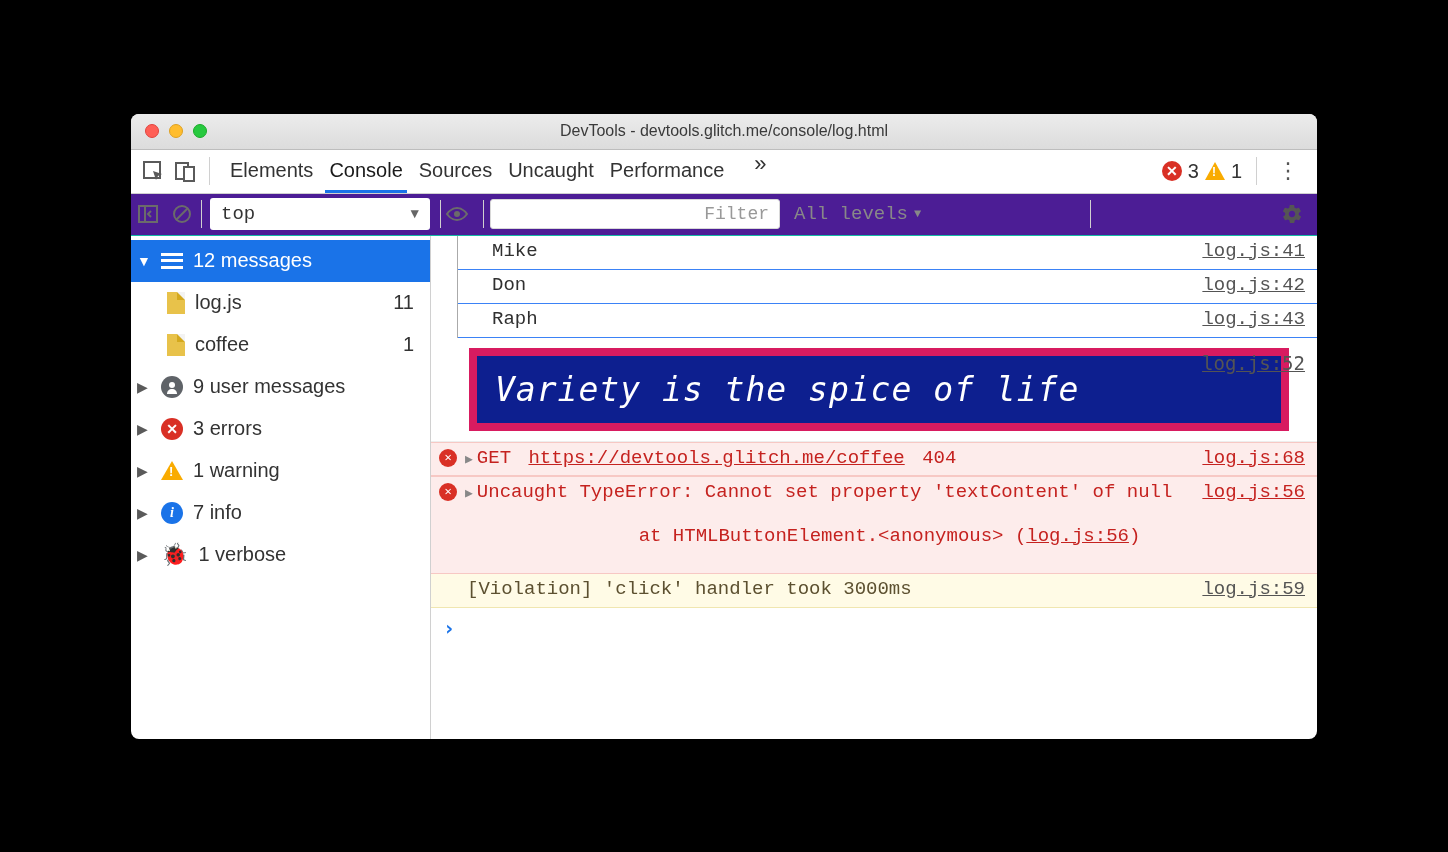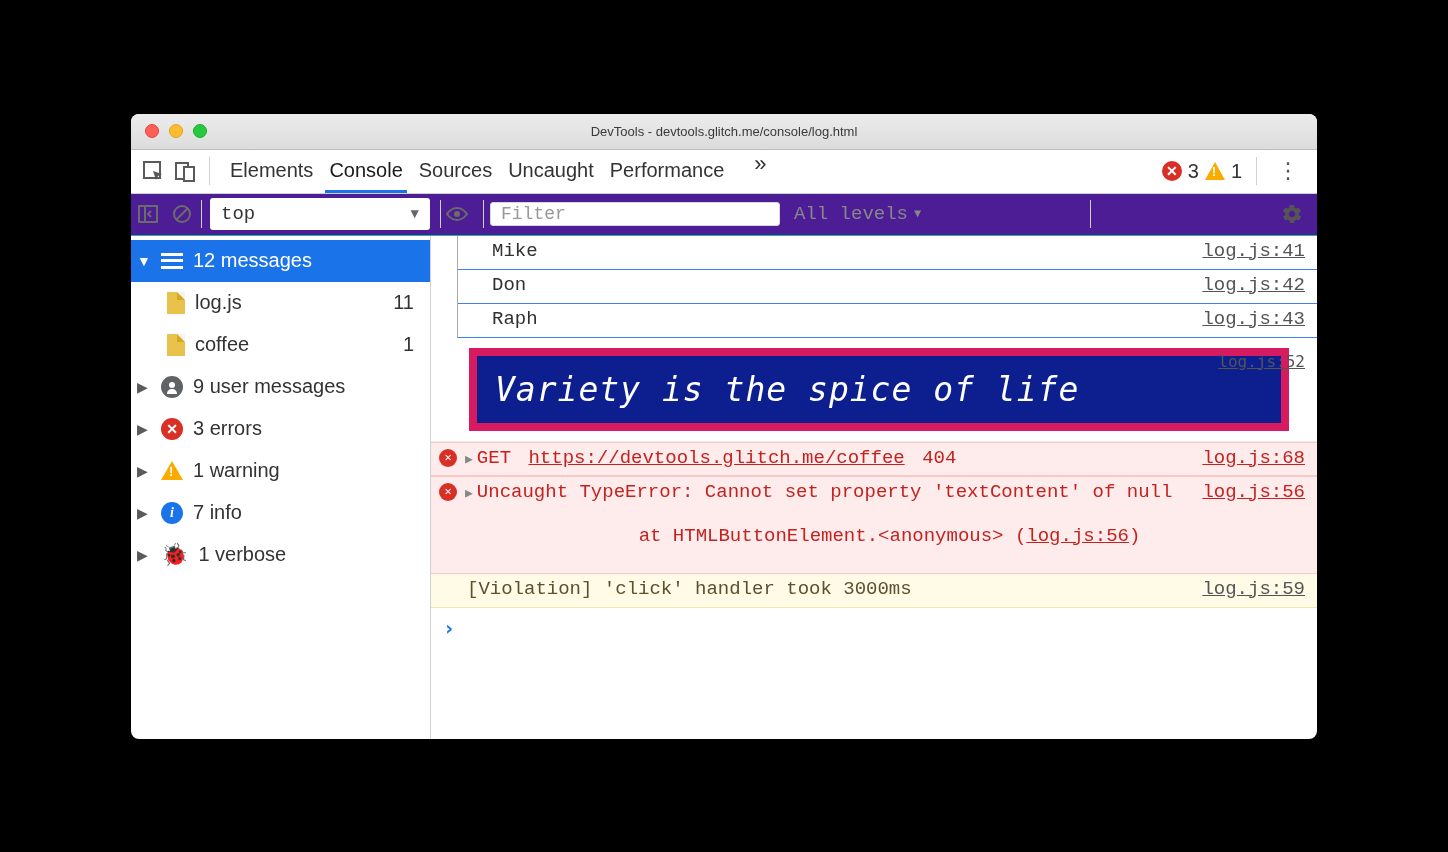--- a/index.html
+++ b/index.html
@@ -32,21 +32,21 @@
     position: relative;
   }
   .traffic { display: flex; gap: 10px; padding-left: 14px; }
   .tl { width: 14px; height: 14px; border-radius: 50%; }
   .tl.red { background:#ff5f56; border:1px solid #e0443e;}
   .tl.yellow { background:#ffbd2e; border:1px solid #dea123;}
   .tl.green { background:#27c93f; border:1px solid #1aab29;}
   .title {
     position: absolute; left:0; right:0;
     text-align: center;
-    font-size: 13px;
+    font-size: 16px;
     color: #3a3a3a;
   }
   
   .tabbar {
     height: 44px;
     display: flex;
     align-items: center;
     border-bottom: 1px solid #d0d0d0;
     padding: 0 6px;
   }
@@ -86,28 +86,28 @@
     margin:0 6px;
     min-width:220px;
     justify-content:space-between;
     color:#333;
     border-radius:3px;
   }
   .ctx-caret { color:#666; font-size:14px;}
   .eye { width:32px; text-align:center; color:#6b6b6b;}
   .filter-input {
     flex: 0 0 290px;
-    height: 24px;
+    height: 30px;
     background:#fff;
     border:1px solid #d8d8d8;
     border-radius:3px;
     padding:0 10px;
     color:#999;
     font-size:18px;
-    display:flex; align-items:center;
+    display:flex; align-items:center;justify-content:flex-end;
   }
   .levels { margin-left:14px; color:#888; display:flex; align-items:center; gap:6px;}
   .gear { margin-left:auto; padding:0 14px; color:#555; font-size:20px;}
   
   .body {
     flex:1;
     display:flex;
     overflow:hidden;
   }
   .sidebar {
@@ -174,21 +174,21 @@
     padding: 14px 18px;
     color:#fff;
     font-style:italic;
     font-size:33px;
     font-family: Menlo, Consolas, monospace;
     letter-spacing:1px;
   }
   .banner-row { border-bottom:1px solid #eee; position:relative;}
   .banner-src {
     position:absolute; right:12px; top:-30px;
-    font-family:Menlo,Consolas,monospace; font-size:16px;
+    font-family:Menlo,Consolas,monospace; font-size:19px;
     color:#545454; text-decoration:underline;
   }
   .err-row { background:#fdeceb; border-top:1px solid #f7c8c4; border-bottom:1px solid #f7c8c4;}
   .err-row .msg, .err-row .src { color:#c5221f;}
   .err-row .src { text-decoration:underline;}
   .err-bullet { width:18px; height:18px; border-radius:50%; background:#d93025; color:#fff; font-size:12px; font-weight:bold; display:inline-flex; align-items:center; justify-content:center; margin:2px 6px 0 8px; flex-shrink:0;}
   .err-caret { color:#888; font-size:13px; margin:4px 4px 0 2px;}
   .warn-row { background:#fffbe6; border-bottom:1px solid #f0e6b0;}
   .warn-row .msg { color:#5c5030;}
   .url-link { text-decoration:underline;}

